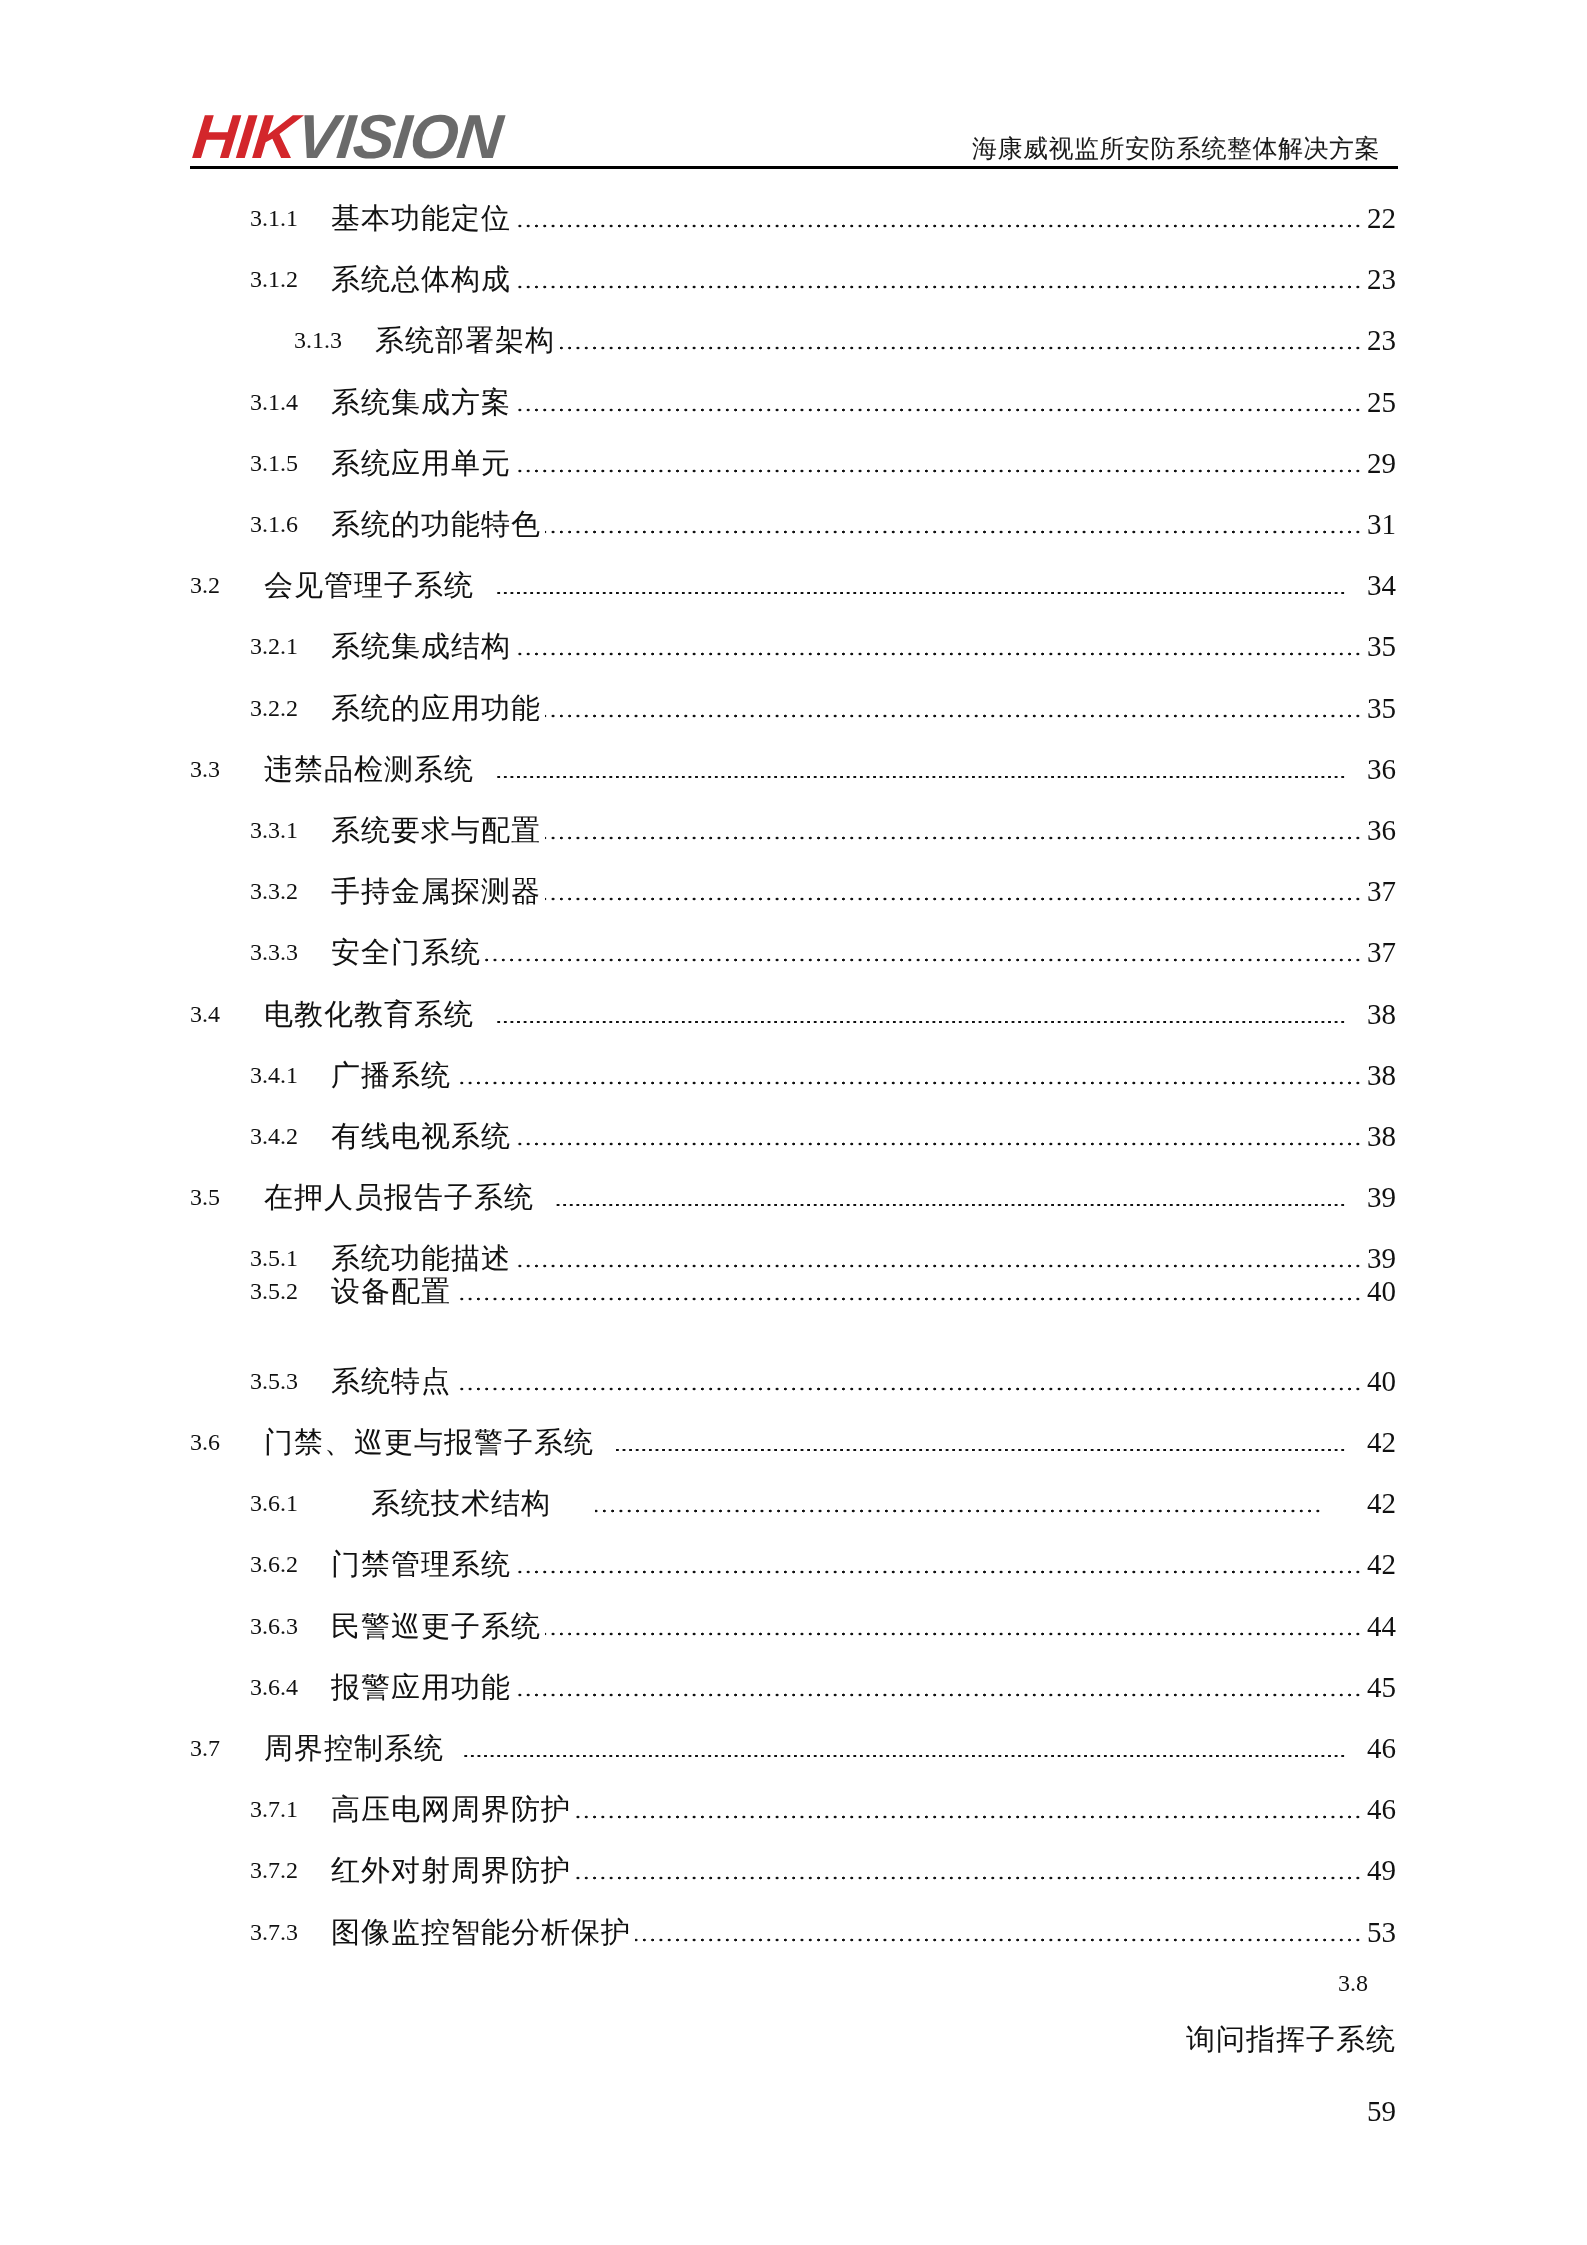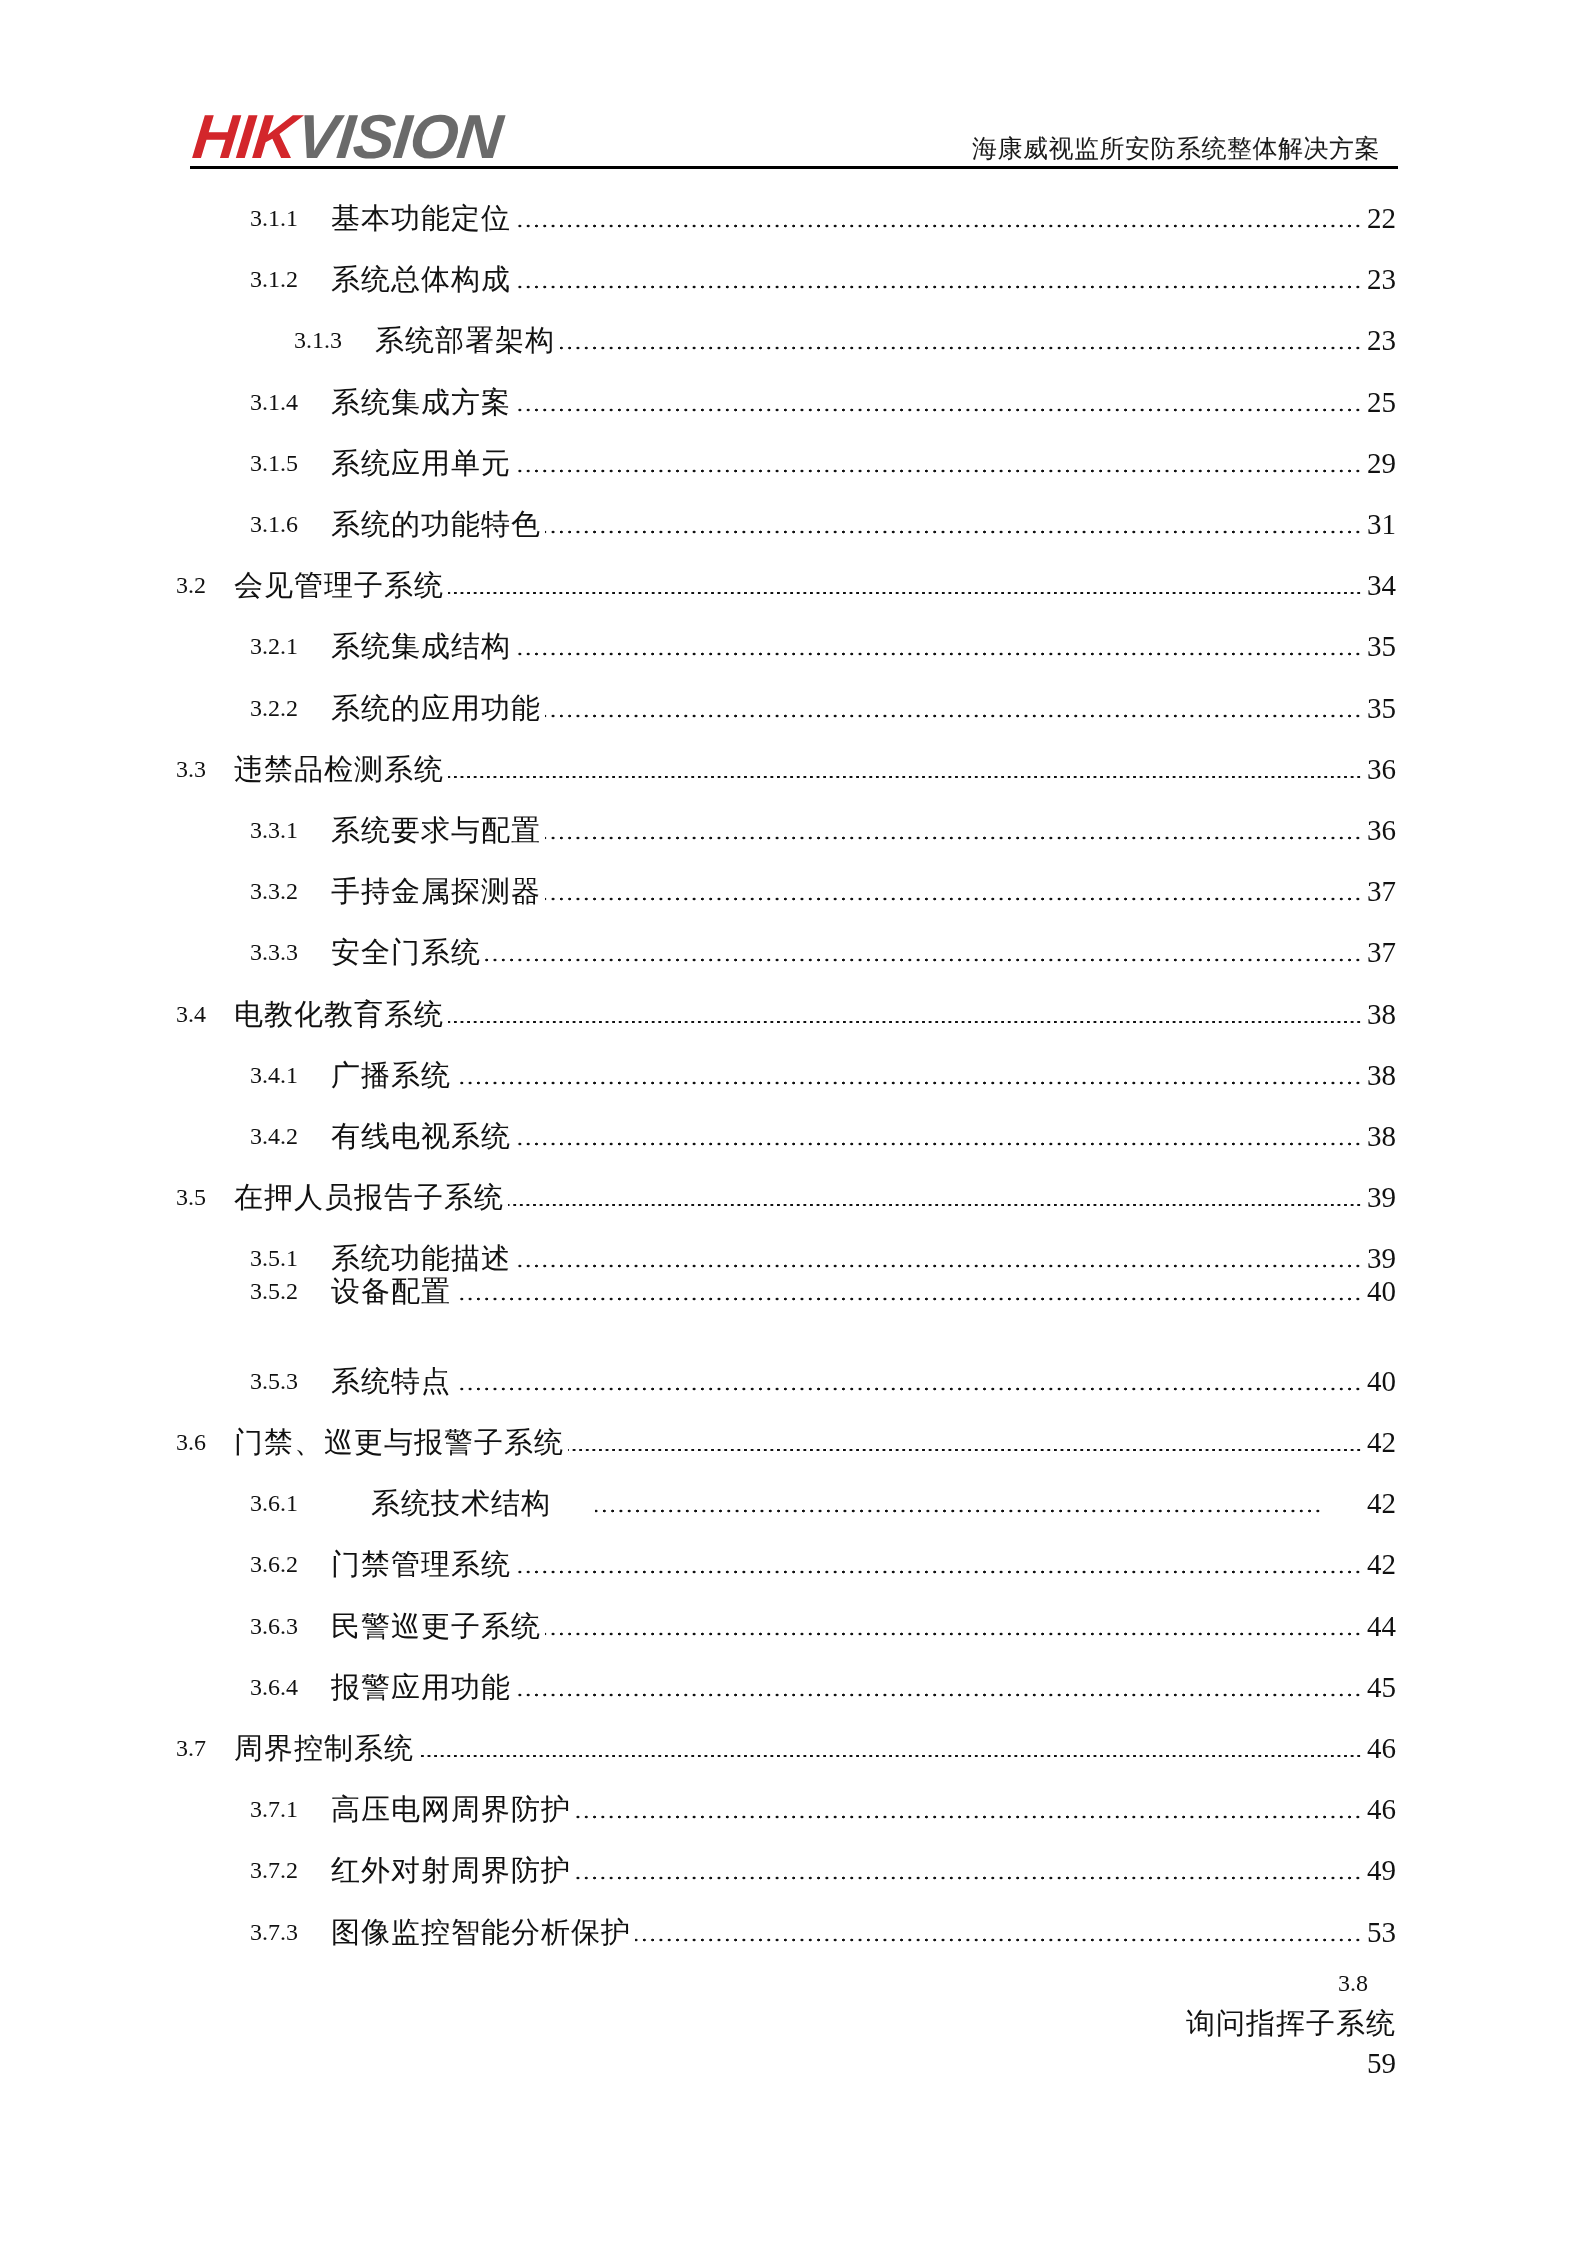--- a/index.html
+++ b/index.html
@@ -9,21 +9,21 @@
   .logo { position:absolute; left:0; top:6px; font-family:"Liberation Sans","DejaVu Sans",sans-serif;
           font-weight:bold; font-style:italic; font-size:62px; line-height:62px; letter-spacing:-1px;
           transform:skewX(-6deg); transform-origin:left bottom; }
   .logo .hik { color:#d3262b; }
   .logo .vision { color:#6a6a6a; }
   .header-title { position:absolute; right:18px; top:34px; font-size:25px; line-height:30px;
                   color:#1a1a1a; letter-spacing:0.5px; }
   .header-rule { position:absolute; left:0; top:66px; width:1208px; height:3px; background:#000; }
   .toc { position:absolute; left:0; top:188px; width:1587px; }
   .row { position:absolute; height:50px; display:flex; align-items:flex-end; right:191px; }
-  .row.l1 { left:176px; }
+  .row.l1 { left:190px;gap:16px; }
   .row.l2 { left:250px; }
   .num { font-size:24px; line-height:40px; white-space:nowrap; }
   .l1 .num { width:58px; }
   .l2 .num { width:81px; }
   .title { font-size:29px; line-height:40px; white-space:nowrap; letter-spacing:1px; }
   .leader { flex:1; height:40px; margin:0 2px 0 4px; position:relative; }
   .leader::after { content:""; position:absolute; left:0; right:0; bottom:10px; height:4px;
                    background-image:radial-gradient(circle, #111 1.3px, transparent 1.6px);
                    background-size:8.3px 4px; background-repeat:repeat-x; background-position:right center; }
   .l1 .leader::after { background-image:radial-gradient(circle, #111 1.1px, transparent 1.4px);

